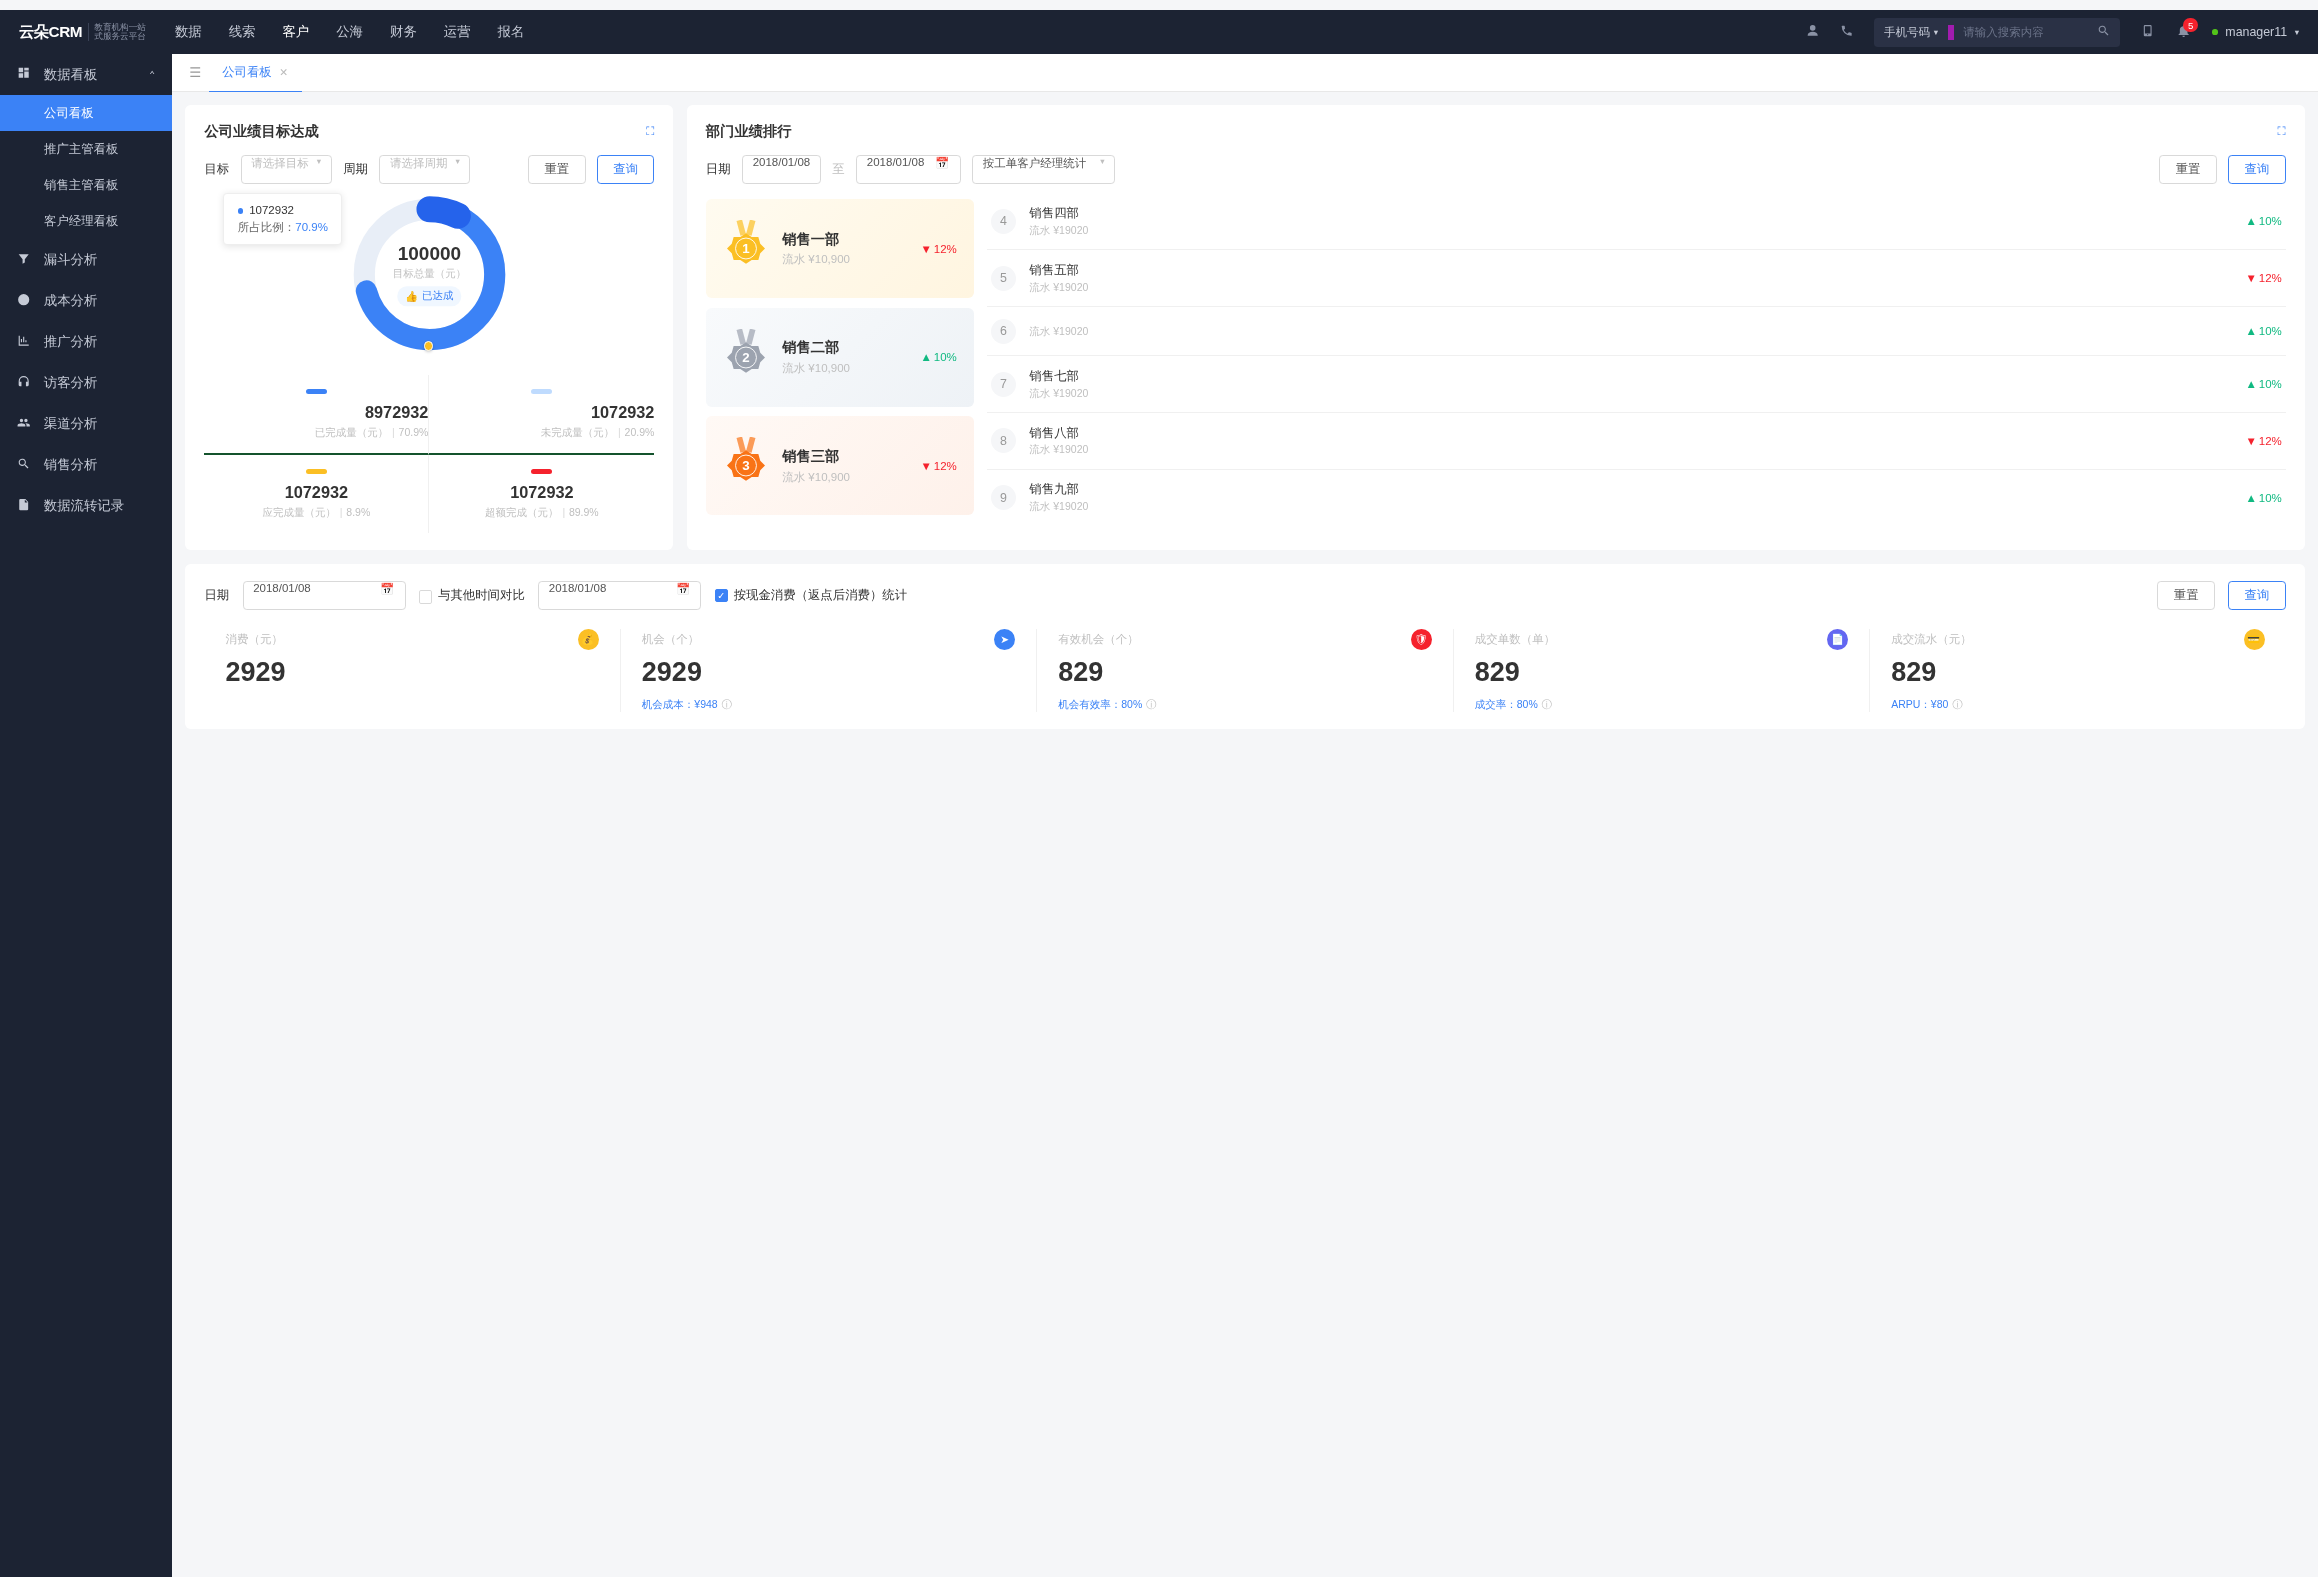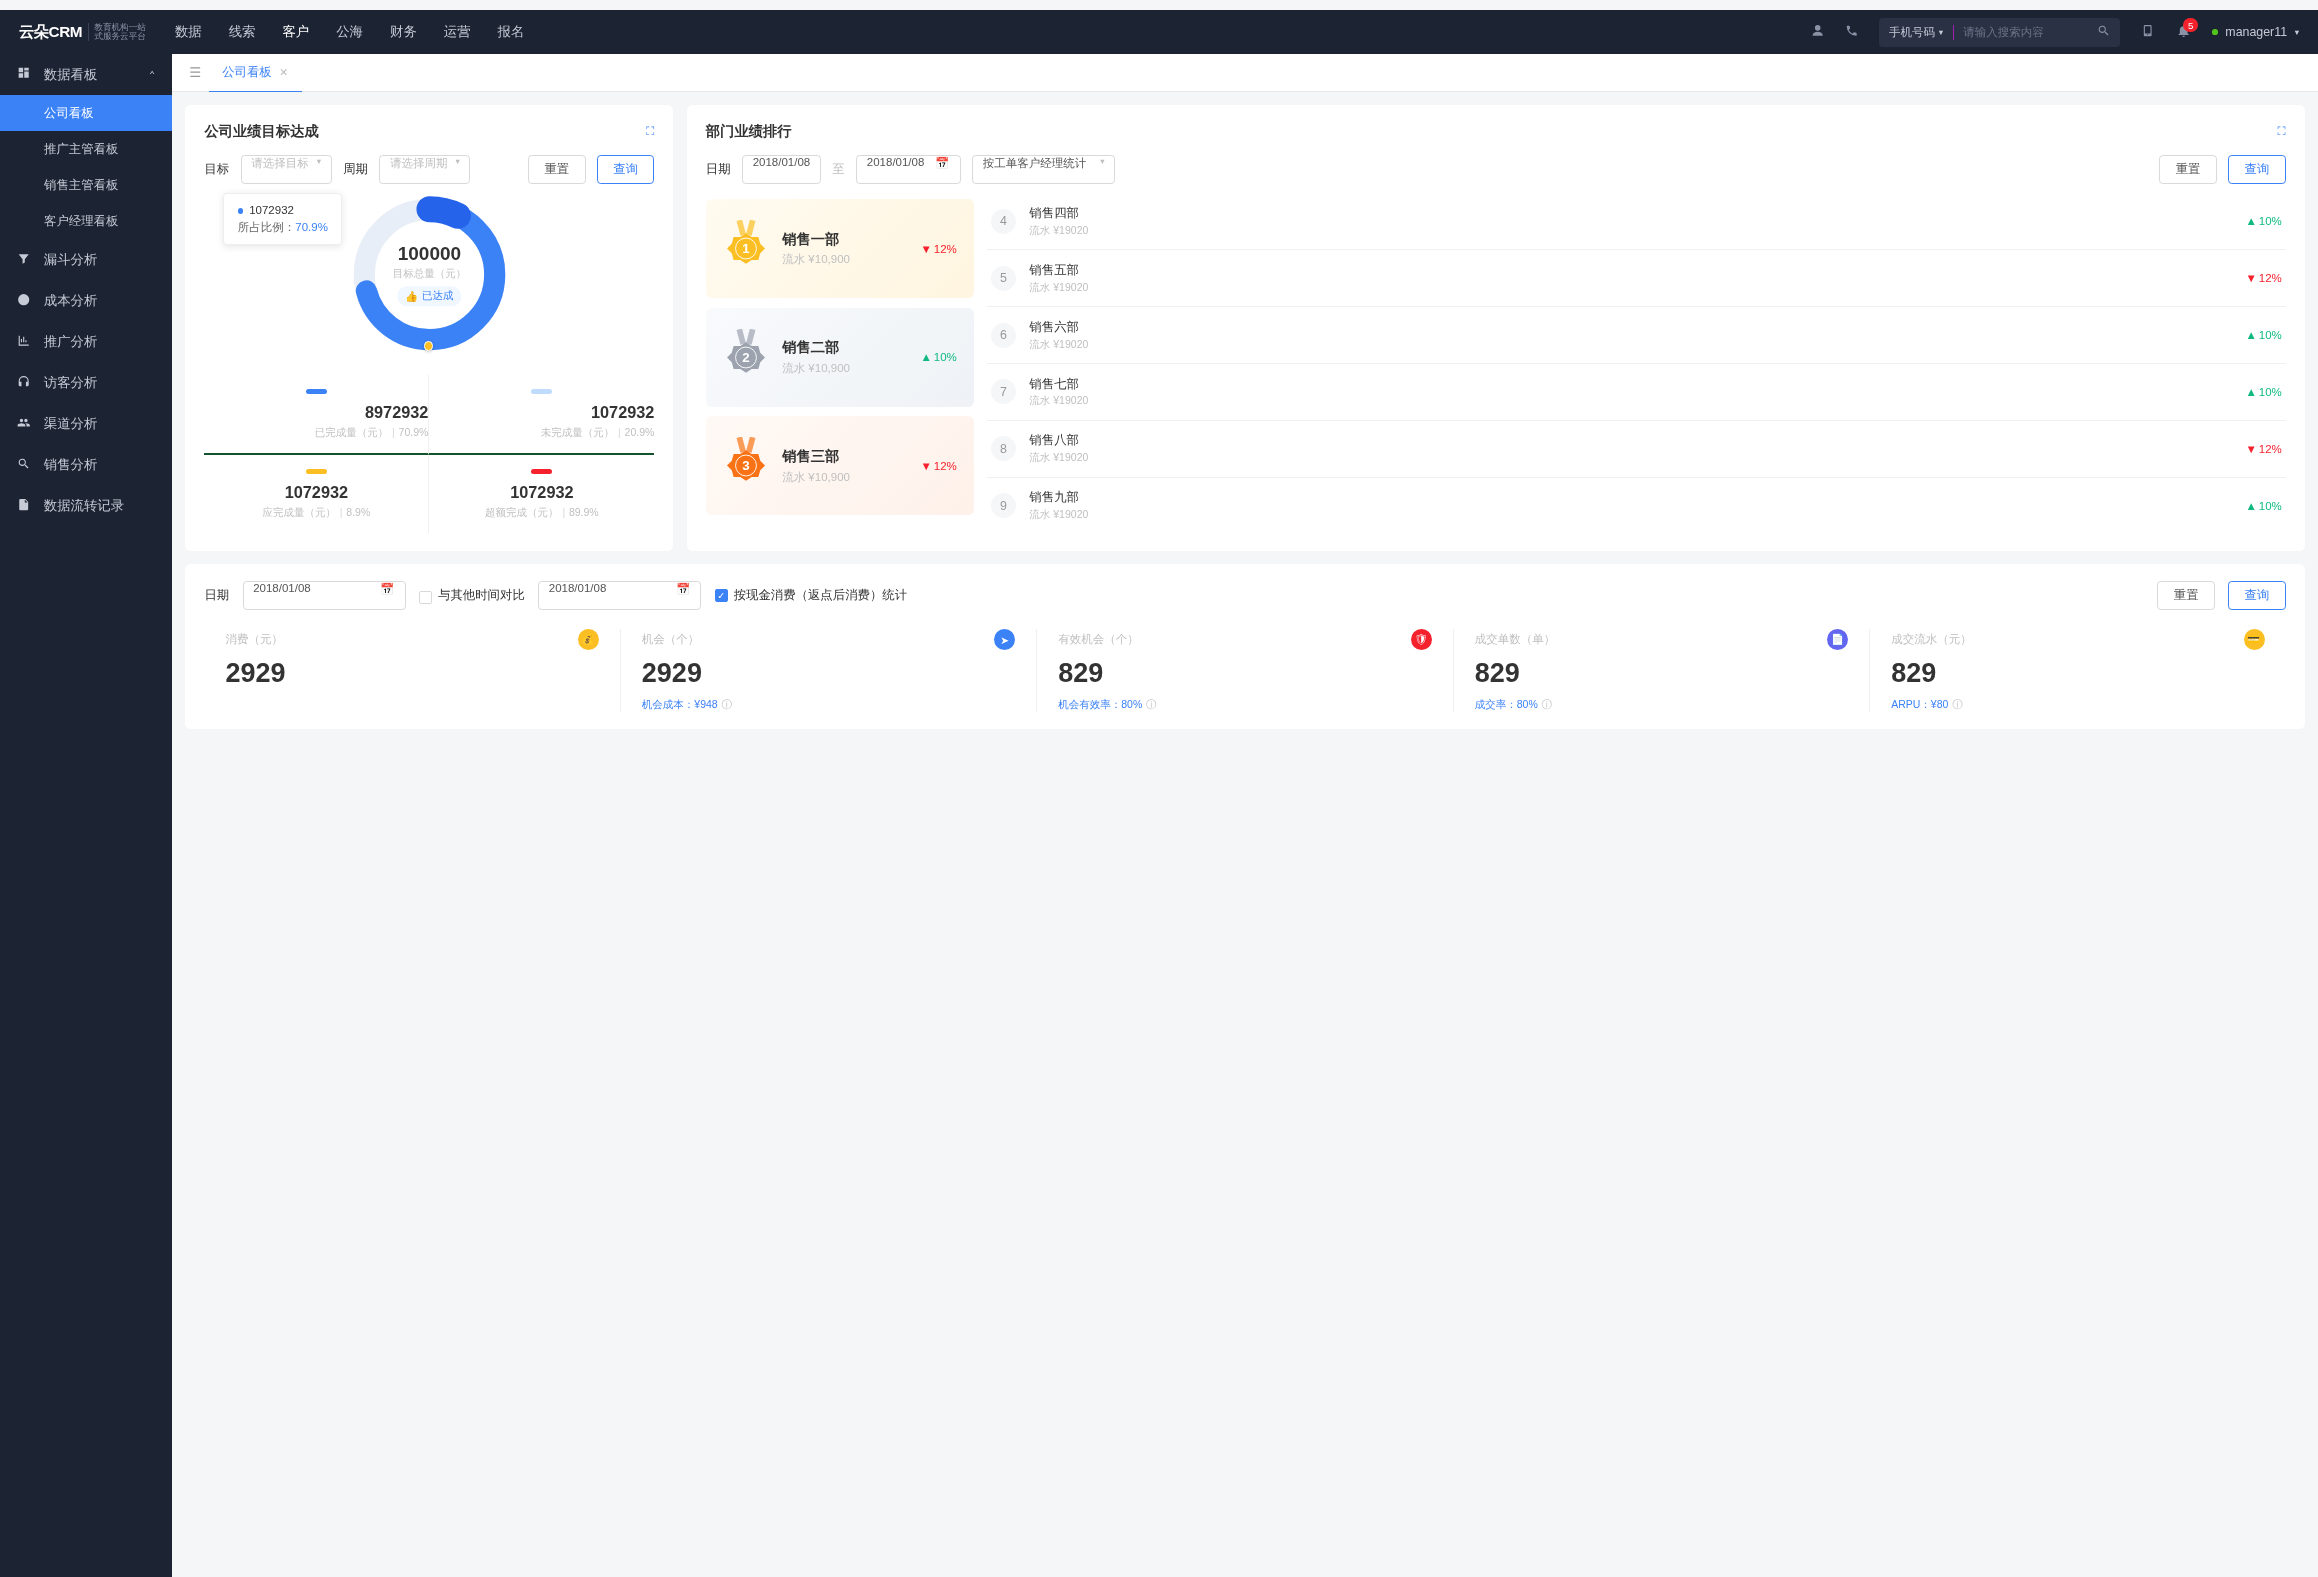--- a/index.html
+++ b/index.html
@@ -10,21 +10,21 @@
 .topnav { background: #1c2333; height: 44px; display: flex; align-items: center; padding: 0 19px; color: #fff; flex-shrink: 0; }
 .logo { display: flex; align-items: center; margin-right: 29px; }
 .logo-mark { font-weight: bold; font-size: 15.3px; letter-spacing: -0.5px; }
 .logo-sub { font-size: 8.6px; color: #8a92a5; line-height: 1.1; margin-left: 5.7px; border-left: 1px solid #3a4256; padding-left: 5.7px; }
 .topnav-items { display: flex; gap: 27px; }
 .topnav-item { color: #c5cad6; cursor: pointer; font-size: 13.4px; }
 .topnav-item.active { color: #fff; font-weight: 500; }
 .topnav-spacer { flex: 1; }
 .topnav-icons { display: flex; align-items: center; gap: 21px; color: #8a92a5; }
 .search-box { display: flex; align-items: center; background: #2a3145; border-radius: 3.8px; height: 29px; }
-.search-select { padding: 0 9.6px; color: #c5cad6; font-size: 11.5px; border-right: 1px solid #a21caf; display: flex; align-items: center; gap: 3.8px; cursor: pointer; }
+.search-select { padding: 0 9.6px; color: #c5cad6; font-size: 11.5px; border-right: 6px solid #a21caf; display: flex; align-items: center; gap: 3.8px; cursor: pointer; }
 .search-input { background: transparent; border: none; color: #fff; padding: 0 9.6px; width: 134px; font-size: 11.5px; outline: none; }
 .search-input::placeholder { color: #6b7389; }
 .search-btn { padding: 0 9.6px; color: #8a92a5; cursor: pointer; }
 .notif { position: relative; cursor: pointer; }
 .notif-badge { position: absolute; top: -4.8px; right: -6.7px; background: #f5222d; color: #fff; font-size: 9.6px; border-radius: 7.6px; min-width: 14.3px; height: 14.3px; display: flex; align-items: center; justify-content: center; padding: 0 2.9px; }
 .user { display: flex; align-items: center; gap: 7.6px; color: #c5cad6; cursor: pointer; font-size: 12.4px; }
 .user-dot { width: 5.7px; height: 5.7px; background: #52c41a; border-radius: 50%; }
 
 
 .body { display: flex; flex: 1; overflow: hidden; }
@@ -410,21 +410,20 @@
                     <div class="rank-num">5</div>
                     <div class="rank-row-info">
                       <div class="rank-row-name">销售五部</div>
                       <div class="rank-row-flow">流水 ¥19020</div>
                     </div>
                     <div class="rank-trend trend-down"><span>▼</span> 12%</div>
                   </div>
                   <div class="rank-row">
                     <div class="rank-num">6</div>
                     <div class="rank-row-info">
-                      <div class="rank-row-name">销售六部</div>
                       <div class="rank-row-flow">流水 ¥19020</div>
                     </div>
                     <div class="rank-trend trend-up"><span>▲</span> 10%</div>
                   </div>
                   <div class="rank-row">
                     <div class="rank-num">7</div>
                     <div class="rank-row-info">
                       <div class="rank-row-name">销售七部</div>
                       <div class="rank-row-flow">流水 ¥19020</div>
                     </div>

